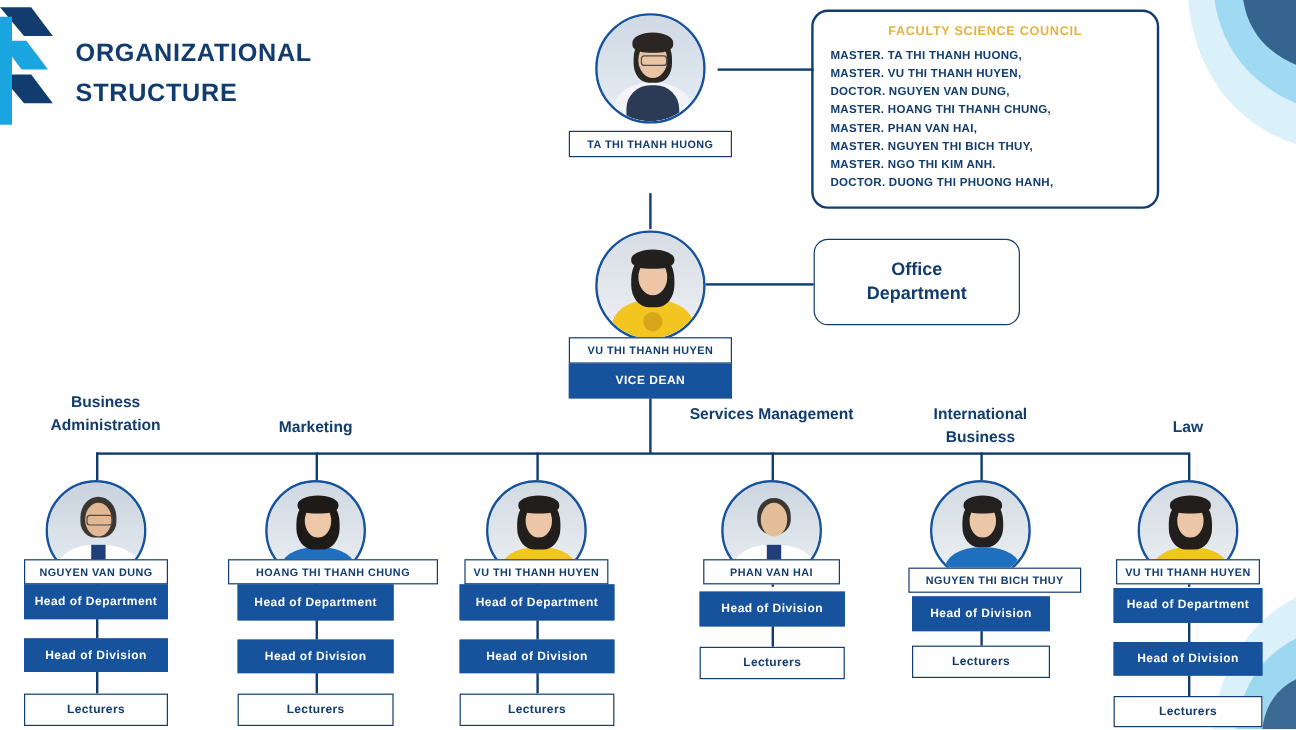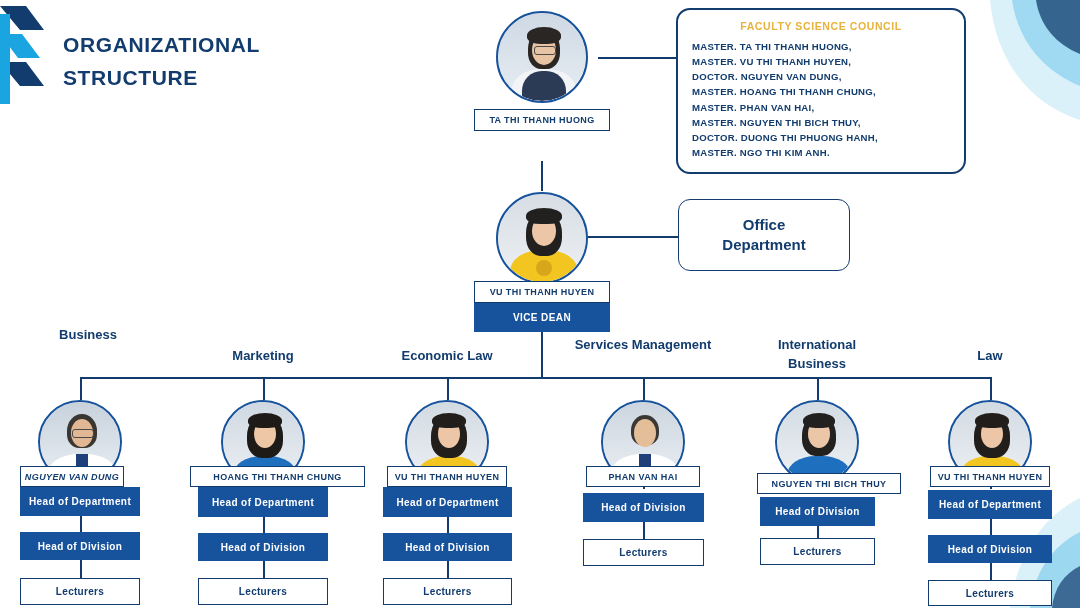--- a/index.html
+++ b/index.html
@@ -124,22 +124,22 @@
   </div>
 
   <div class="council">
     <div class="council-title">FACULTY SCIENCE COUNCIL</div>
     <div class="council-item">MASTER. TA THI THANH HUONG,</div>
     <div class="council-item">MASTER. VU THI THANH HUYEN,</div>
     <div class="council-item">DOCTOR. NGUYEN VAN DUNG,</div>
     <div class="council-item">MASTER. HOANG THI THANH CHUNG,</div>
     <div class="council-item">MASTER. PHAN VAN HAI,</div>
     <div class="council-item">MASTER. NGUYEN THI BICH THUY,</div>
+    <div class="council-item">MASTER. NGO THI KIM ANH.</div>
     <div class="council-item">DOCTOR. DUONG THI PHUONG HANH,</div>
-    <div class="council-item">MASTER. NGO THI KIM ANH.</div>
   </div>
 
   <div class="ln lnh" style="left:598px;top:57px;width:80px;"></div>
 
   <div class="avatar" style="left:496px;top:11px;width:92px;height:92px;">
     <div class="av-inner">
       <div class="av-bg" style="background:linear-gradient(#cfd9e4,#e7edf3);"></div>
       <div class="av-body" style="left:14px;top:56px;width:64px;height:46px;background:#f2f4f7;"></div>
       <div class="av-body" style="left:24px;top:58px;width:44px;height:44px;background:#2b3a55;"></div>
       <div class="av-hair" style="left:30px;top:16px;width:32px;height:40px;background:#2a2623;"></div>
@@ -179,33 +179,34 @@
 
   <div class="ln lnv" style="left:80px;top:377px;height:23px;"></div>
   <div class="ln lnv" style="left:263px;top:377px;height:23px;"></div>
   <div class="ln lnv" style="left:447px;top:377px;height:23px;"></div>
   <div class="ln lnv" style="left:643px;top:377px;height:23px;"></div>
   <div class="ln lnv" style="left:817px;top:377px;height:23px;"></div>
   <div class="ln lnv" style="left:990px;top:377px;height:23px;"></div>
 
   <div class="dept-title" style="left:0px;top:326px;width:176px;">
     <div>Business</div>
+    <div>Administration</div>
   </div>
   <div class="avatar" style="left:38px;top:400px;width:84px;height:84px;">
     <div class="av-inner">
       <div class="av-bg" style="background:linear-gradient(#c8d2dc,#e9eef3);"></div>
       <div class="av-body" style="left:8px;top:52px;width:68px;height:42px;background:#ffffff;"></div>
       <div style="position:absolute;left:36px;top:52px;width:12px;height:30px;background:#1f3f7a;"></div>
       <div class="av-hair" style="left:27px;top:12px;width:30px;height:34px;background:#3a3632;"></div>
       <div class="av-head" style="left:31px;top:17px;width:22px;height:28px;background:#e2b894;"></div>
       <div style="position:absolute;left:32px;top:27px;width:20px;height:7px;border:1.2px solid #4a4a4a;border-radius:3px;"></div>
     </div>
   </div>
   <div class="ln lnv" style="left:80px;top:484px;height:5px;"></div>
-  <div class="namebox" style="left:20px;top:466px;width:104px;height:21px;font-style:italic;">NGUYEN VAN DUNG</div>
+  <div class="namebox" style="left:20px;top:466px;width:120px;height:21px;">NGUYEN VAN DUNG</div>
   <div class="rolebox" style="left:20px;top:487px;width:120px;height:29px;">Head of Department</div>
   <div class="ln lnv" style="left:80px;top:516px;height:16px;"></div>
   <div class="rolebox" style="left:20px;top:532px;width:120px;height:28px;">Head of Division</div>
   <div class="ln lnv" style="left:80px;top:560px;height:18px;"></div>
   <div class="whitebox" style="left:20px;top:578px;width:120px;height:27px;">Lecturers</div>
 
   <div class="dept-title" style="left:183px;top:347px;width:160px;">
     <div>Marketing</div>
   </div>
   <div class="avatar" style="left:221px;top:400px;width:84px;height:84px;">
@@ -218,23 +219,20 @@
     </div>
   </div>
   <div class="ln lnv" style="left:263px;top:484px;height:5px;"></div>
   <div class="namebox" style="left:190px;top:466px;width:175px;height:21px;">HOANG THI THANH CHUNG</div>
   <div class="rolebox" style="left:198px;top:487px;width:130px;height:30px;">Head of Department</div>
   <div class="ln lnv" style="left:263px;top:517px;height:16px;"></div>
   <div class="rolebox" style="left:198px;top:533px;width:130px;height:28px;">Head of Division</div>
   <div class="ln lnv" style="left:263px;top:561px;height:17px;"></div>
   <div class="whitebox" style="left:198px;top:578px;width:130px;height:27px;">Lecturers</div>
 
-  <div class="dept-title" style="left:367px;top:347px;width:160px;">
-    <div>Economic Law</div>
-  </div>
   <div class="avatar" style="left:405px;top:400px;width:84px;height:84px;">
     <div class="av-inner">
       <div class="av-bg" style="background:linear-gradient(#d2dae2,#edf0f4);"></div>
       <div class="av-body" style="left:10px;top:54px;width:64px;height:42px;background:#f2c521;"></div>
       <div class="av-hair" style="left:24px;top:12px;width:36px;height:44px;background:#211e1c;"></div>
       <div class="av-head" style="left:31px;top:18px;width:22px;height:28px;background:#ecc6a6;"></div>
       <div class="av-hair" style="left:25px;top:11px;width:34px;height:15px;background:#211e1c;"></div>
     </div>
   </div>
   <div class="ln lnv" style="left:447px;top:484px;height:5px;"></div>

